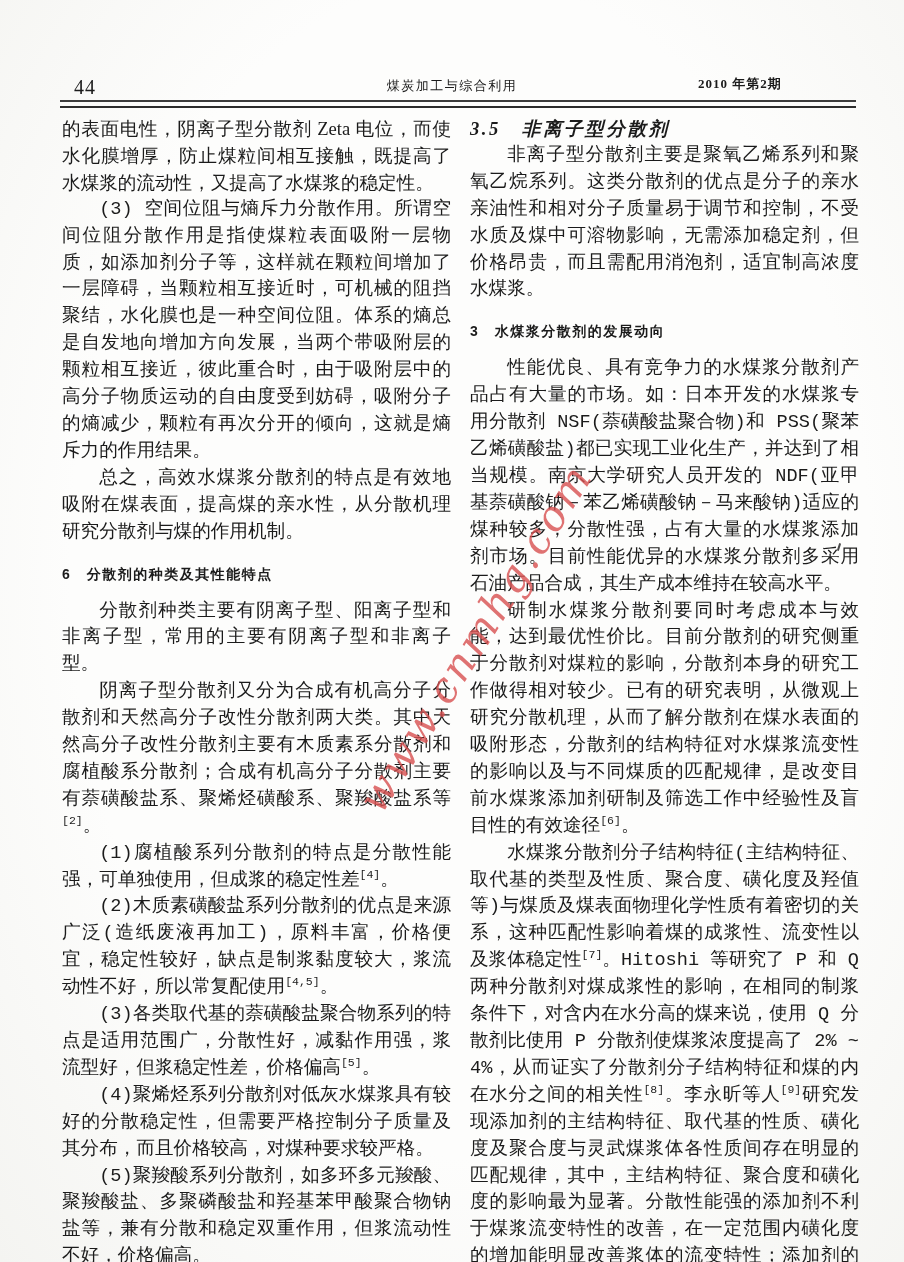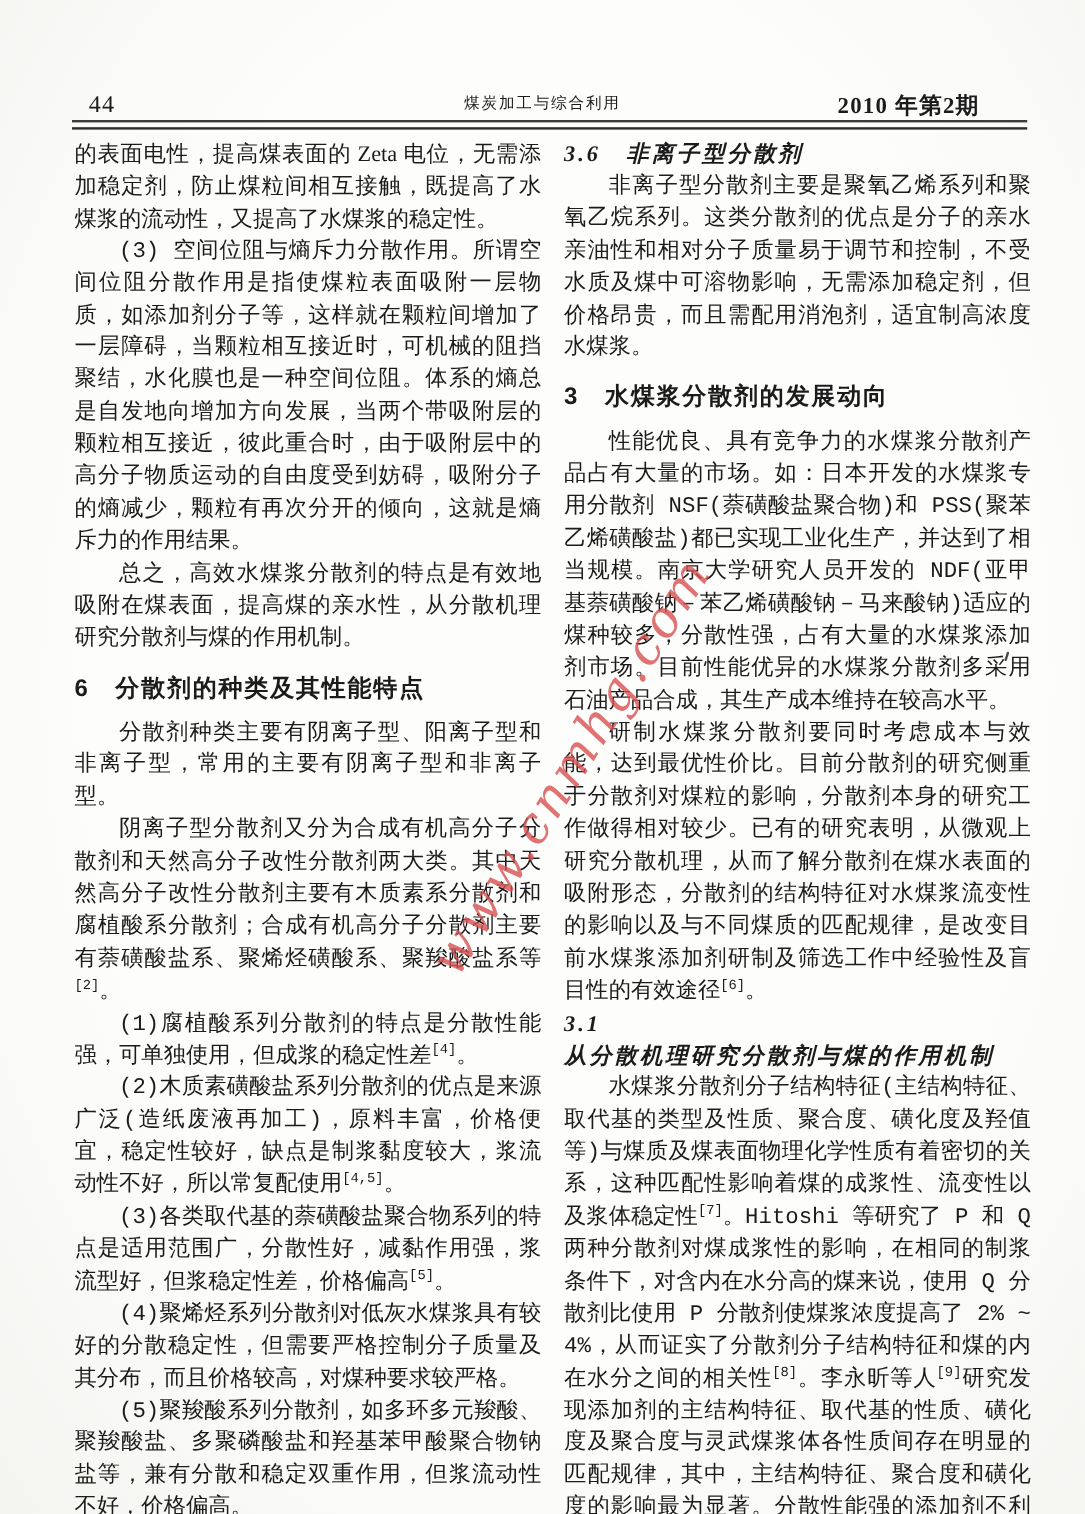--- a/index.html
+++ b/index.html
@@ -17,40 +17,40 @@
   .page-number{
     position:absolute;left:74px;top:76px;
     font-size:20px;letter-spacing:1px;
   }
   .journal-title{
     position:absolute;left:0;top:77px;width:904px;
     text-align:center;font-size:13px;letter-spacing:1.5px;
   }
   .issue-label{
     position:absolute;left:698px;top:75px;
-    font-size:19px;font-weight:700;letter-spacing:1px;text-align:right;
+    font-size:13px;font-weight:700;letter-spacing:1px;text-align:right;
   }
   .header-rule{
     position:absolute;left:60px;top:100px;width:796px;height:4px;
     border-top:2px solid #3c3c3c;border-bottom:2px solid #2b2b2b;
   }
   
   .column{
     position:absolute;top:116px;width:389px;
     font-size:18.6px;line-height:26.9px;
     text-align:justify;text-justify:inter-character;
     word-break:break-all;
   }
   .column-left{left:62px;}
   .column-right{left:470px;}
   .block{margin:0;}
   .block.indent{text-indent:2em;font-family:Liberation Mono, monospace;}
   .block.section-heading{
     font-family:"Liberation Sans","DejaVu Sans",sans-serif;
-    font-weight:700;font-size:20px;line-height:26px;
+    font-weight:700;font-size:14px;line-height:26px;
     letter-spacing:1.5px;margin:14px 0 12px 0;
     text-indent:0;word-break:keep-all;
   }
   .block.sub-heading{
     font-style:italic;font-weight:600;
     letter-spacing:2.5px;word-break:keep-all;
   }
   sup{font-size:0.62em;line-height:0;vertical-align:super;letter-spacing:0;}
   
   .watermark{
@@ -73,40 +73,39 @@
 <body>
 
 <div class="page">
 
   <div class="page-number">44</div>
   <div class="journal-title">煤炭加工与综合利用</div>
   <div class="issue-label">2010 年第2期</div>
   <div class="header-rule"></div>
 
   <div class="column column-left">
-      <div class="block body">的表面电性，提高煤表面的 Zeta 电位，无需添加稳定剂，防止煤粒间相互接触，既提高了水煤浆的流动性，又提高了水煤浆的稳定性。</div>
+      <div class="block body">的表面电性，阴离子型分散剂 Zeta 电位，而使水化膜增厚，防止煤粒间相互接触，既提高了水煤浆的流动性，又提高了水煤浆的稳定性。</div>
       <div class="block body indent">(3) 空间位阻与熵斥力分散作用。所谓空间位阻分散作用是指使煤粒表面吸附一层物质，如添加剂分子等，这样就在颗粒间增加了一层障碍，当颗粒相互接近时，可机械的阻挡聚结，水化膜也是一种空间位阻。体系的熵总是自发地向增加方向发展，当两个带吸附层的颗粒相互接近，彼此重合时，由于吸附层中的高分子物质运动的自由度受到妨碍，吸附分子的熵减少，颗粒有再次分开的倾向，这就是熵斥力的作用结果。</div>
       <div class="block body indent">总之，高效水煤浆分散剂的特点是有效地吸附在煤表面，提高煤的亲水性，从分散机理研究分散剂与煤的作用机制。</div>
       <div class="block section-heading">6　分散剂的种类及其性能特点</div>
       <div class="block body indent">分散剂种类主要有阴离子型、阳离子型和非离子型，常用的主要有阴离子型和非离子型。</div>
       <div class="block body indent">阴离子型分散剂又分为合成有机高分子分散剂和天然高分子改性分散剂两大类。其中天然高分子改性分散剂主要有木质素系分散剂和腐植酸系分散剂；合成有机高分子分散剂主要有萘磺酸盐系、聚烯烃磺酸系、聚羧酸盐系等<sup>[2]</sup>。</div>
       <div class="block body indent">(1)腐植酸系列分散剂的特点是分散性能强，可单独使用，但成浆的稳定性差<sup>[4]</sup>。</div>
       <div class="block body indent">(2)木质素磺酸盐系列分散剂的优点是来源广泛(造纸废液再加工)，原料丰富，价格便宜，稳定性较好，缺点是制浆黏度较大，浆流动性不好，所以常复配使用<sup>[4,5]</sup>。</div>
       <div class="block body indent">(3)各类取代基的萘磺酸盐聚合物系列的特点是适用范围广，分散性好，减黏作用强，浆流型好，但浆稳定性差，价格偏高<sup>[5]</sup>。</div>
       <div class="block body indent">(4)聚烯烃系列分散剂对低灰水煤浆具有较好的分散稳定性，但需要严格控制分子质量及其分布，而且价格较高，对煤种要求较严格。</div>
       <div class="block body indent">(5)聚羧酸系列分散剂，如多环多元羧酸、聚羧酸盐、多聚磷酸盐和羟基苯甲酸聚合物钠盐等，兼有分散和稳定双重作用，但浆流动性不好，价格偏高。</div>
     </div>
 
   <div class="column column-right">
-      <div class="block sub-heading">3.6　非离子型分散剂</div>
+      <div class="block sub-heading">3.5　非离子型分散剂</div>
       <div class="block body indent">非离子型分散剂主要是聚氧乙烯系列和聚氧乙烷系列。这类分散剂的优点是分子的亲水亲油性和相对分子质量易于调节和控制，不受水质及煤中可溶物影响，无需添加稳定剂，但价格昂贵，而且需配用消泡剂，适宜制高浓度水煤浆。</div>
       <div class="block section-heading">3　水煤浆分散剂的发展动向</div>
       <div class="block body indent">性能优良、具有竞争力的水煤浆分散剂产品占有大量的市场。如：日本开发的水煤浆专用分散剂 NSF(萘磺酸盐聚合物)和 PSS(聚苯乙烯磺酸盐)都已实现工业化生产，并达到了相当规模。南京大学研究人员开发的 NDF(亚甲基萘磺酸钠－苯乙烯磺酸钠－马来酸钠)适应的煤种较多，分散性强，占有大量的水煤浆添加剂市场。目前性能优异的水煤浆分散剂多采用石油产品合成，其生产成本维持在较高水平。</div>
       <div class="block body indent">研制水煤浆分散剂要同时考虑成本与效能，达到最优性价比。目前分散剂的研究侧重于分散剂对煤粒的影响，分散剂本身的研究工作做得相对较少。已有的研究表明，从微观上研究分散机理，从而了解分散剂在煤水表面的吸附形态，分散剂的结构特征对水煤浆流变性的影响以及与不同煤质的匹配规律，是改变目前水煤浆添加剂研制及筛选工作中经验性及盲目性的有效途径<sup>[6]</sup>。</div>
-      <div class="block sub-heading">3.1　从分散机理研究分散剂与煤的作用机制</div>
       <div class="block body indent">水煤浆分散剂分子结构特征(主结构特征、取代基的类型及性质、聚合度、磺化度及羟值等)与煤质及煤表面物理化学性质有着密切的关系，这种匹配性影响着煤的成浆性、流变性以及浆体稳定性<sup>[7]</sup>。Hitoshi 等研究了 P 和 Q 两种分散剂对煤成浆性的影响，在相同的制浆条件下，对含内在水分高的煤来说，使用 Q 分散剂比使用 P 分散剂使煤浆浓度提高了 2% ~4%，从而证实了分散剂分子结构特征和煤的内在水分之间的相关性<sup>[8]</sup>。李永昕等人<sup>[9]</sup>研究发现添加剂的主结构特征、取代基的性质、磺化度及聚合度与灵武煤浆体各性质间存在明显的匹配规律，其中，主结构特征、聚合度和磺化度的影响最为显著。分散性能强的添加剂不利于煤浆流变特性的改善，在一定范围内磺化度的增加能明显改善浆体的流变特性；添加剂的聚合度是影响浆体成浆性和稳定</div>
     </div>
 
   <div class="watermark" style="color: rgb(216, 80, 80);">www.cnmhg.com</div>
 
   <div class="scan-artifact"></div>
 
 </div>
 
 </body></html>

